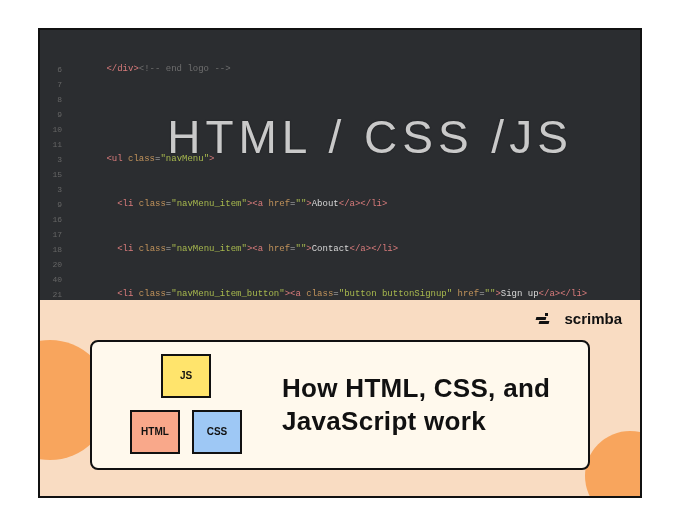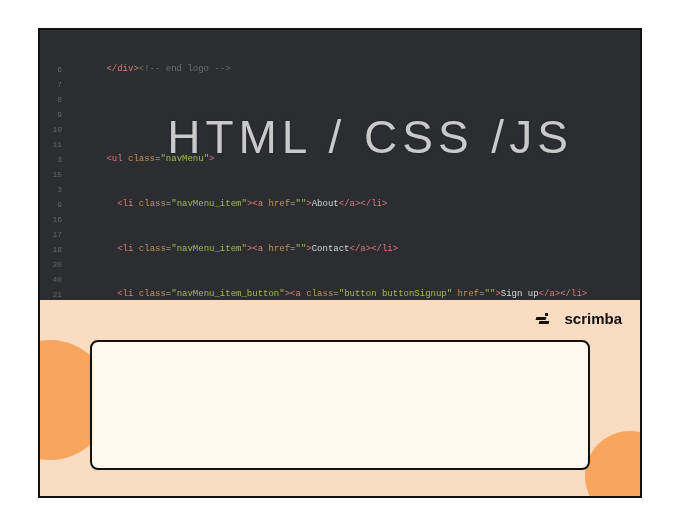--- a/index.html
+++ b/index.html
@@ -196,16 +196,22 @@
     <div class="brand">
       <span class="logo-dots">
         <span></span>
           <span></span>
           <span></span>
       </span>
       <span>scrimba</span>
     </div>
 
     <div class="card">
+      <div class="tiles">
+        <div class="tile js">JS</div>
+        <div class="tile html">HTML</div>
+        <div class="tile css">CSS</div>
+      </div>
+      <div class="card-title">How HTML, CSS, and JavaScript work</div>
     </div>
   </div>
 
 </div>
 
 </body></html>

